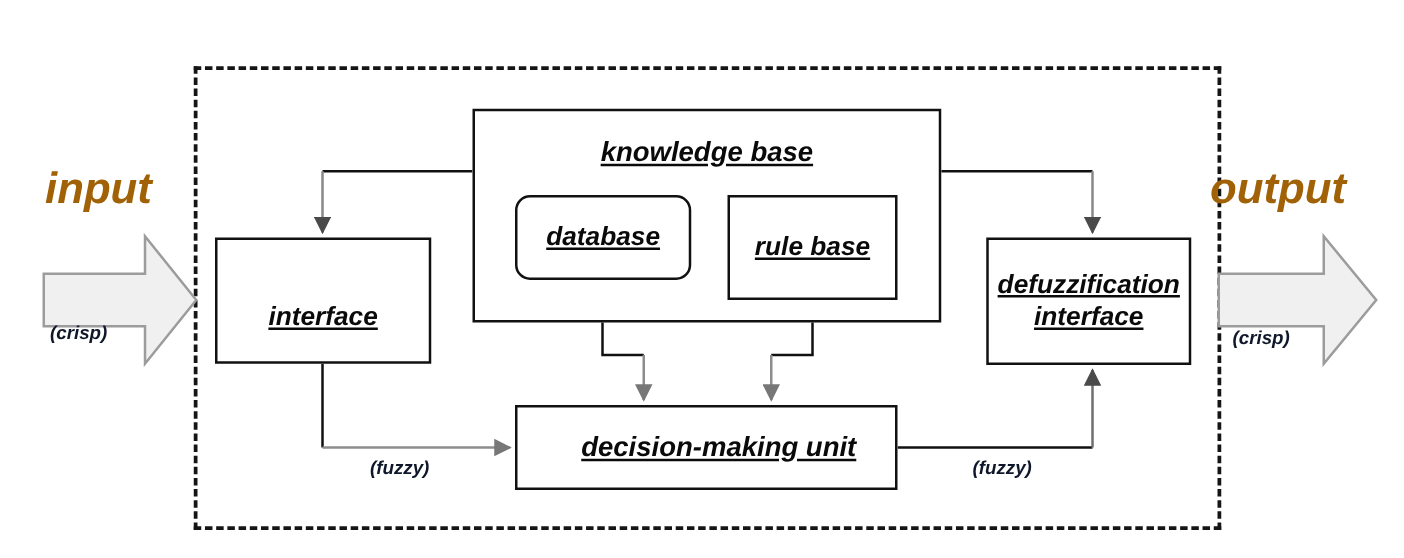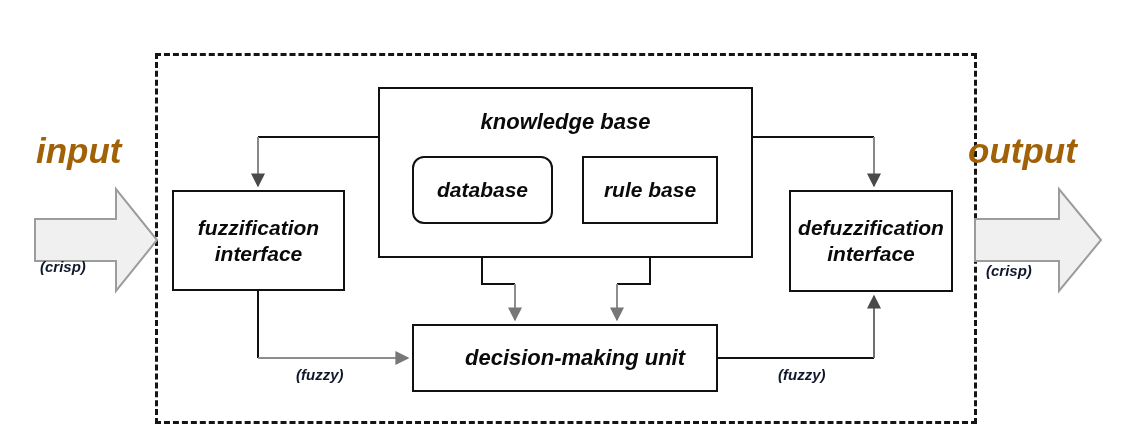--- a/index.html
+++ b/index.html
@@ -36,20 +36,21 @@
     text-align: center;
     font-style: italic;
     font-weight: bold;
     color: #0a0a0a;
     line-height: 1.22;
     z-index: 3;
   }
   .node-label {
     display: block;
     padding: 0 6px;
+    text-decoration: underline;
   }
   #boundary {
     position: absolute;
     left: 155px;
     top: 53px;
     width: 822px;
     height: 371px;
     box-sizing: border-box;
     border: 3px dashed #151515;
     background: transparent;
@@ -85,21 +86,21 @@
     top: 156px;
     width: 141px;
     height: 68px;
     font-size: 21px;
     border-radius: 12px;
   }
   #rule-base {
     left: 582px;
     top: 156px;
     width: 136px;
-    height: 68px;
+    height: 84px;
     font-size: 21px;
   }
   #decision-making-unit {
     left: 412px;
     top: 324px;
     width: 306px;
     height: 68px;
     font-size: 22px;
     padding-left: 20px;
   }
@@ -186,21 +187,21 @@
   <svg id="arrow-output" class="block-arrow" width="132" height="108" viewBox="0 0 132 108" xmlns="http://www.w3.org/2000/svg">
     <path d="M 3 33 L 87 33 L 87 3 L 129 54 L 87 105 L 87 75 L 3 75 Z" fill="#f0f0f0" stroke="#9c9c9c" stroke-width="2"></path>
   </svg>
 
   <div id="knowledge-base" class="node">
     <span class="node-label">knowledge base</span>
   </div>
 
   <div id="fuzzification" class="node">
     <span class="node-label">
-      <span>fuzzification</span><br>
+      <br>
       <span>interface</span>
     </span>
   </div>
 
   <div id="defuzzification" class="node">
     <span class="node-label">
       <span>defuzzification</span><br>
       <span>interface</span>
     </span>
   </div>

